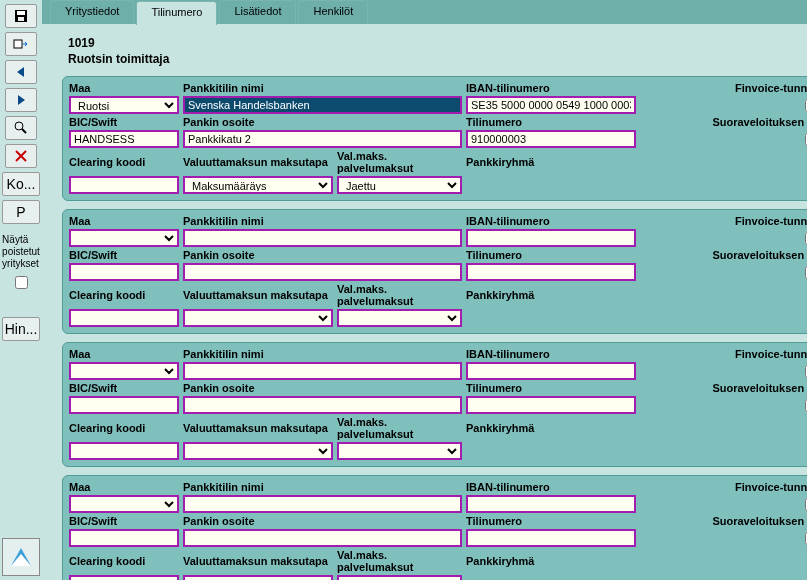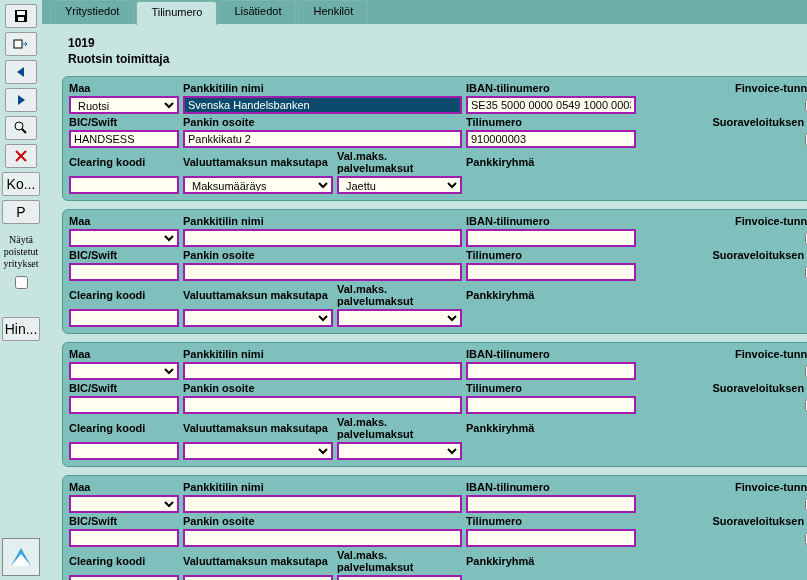--- a/index.html
+++ b/index.html
@@ -1,21 +1,21 @@
 <!DOCTYPE html>
 <html><head>
 <meta charset="utf-8">
 <style>
 * { box-sizing: border-box; margin: 0; padding: 0; font-family: Tahoma, Arial, sans-serif; font-size: 11px; }
 body { background: #9cc9c8; width: 807px; height: 580px; overflow: hidden; }
 .app { display: flex; height: 100%; }
 .sidebar { width: 46px; background: #c8e4e1; padding: 4px 2px; display: flex; flex-direction: column; gap: 4px; align-items: center; }
 .sidebar-btn { width: 32px; height: 24px; background: #e8f0ef; border: 1px solid #999; border-radius: 2px; display: flex; align-items: center; justify-content: center; cursor: pointer; font-size: 10px; }
 .sidebar-btn.text { width: 38px; font-size: 14px; padding: 0; }
-.sidebar-label { font-size: 10px; text-align: center; margin-top: 6px; color: #000; line-height: 1.2; font-family: Liberation Serif, serif; }
+.sidebar-label { font-size: 10px; margin-top: 6px; color: #000; line-height: 1.2; }
 .sidebar-check { margin-top: 2px; }
 .sidebar-flag { margin-top: auto; width: 38px; height: 38px; border: 1px solid #888; background: #e4f0ef; display:flex; align-items:center; justify-content:center;}
 .main { flex: 1; display: flex; flex-direction: column; background: #c8e4e1; position: relative; }
 .tabs { display: flex; background: #6eafaa; height: 24px; padding-left: 8px; }
 .tab { padding: 4px 14px; background: #6eafaa; color: #000; border: 1px solid #7ab5b0; border-bottom: none; border-radius: 3px 3px 0 0; margin-right: 2px; cursor: pointer; font-size: 11px; }
 .tab.active { background: #c8e4e1; position: relative; top: 1px; }
 .content { flex: 1; padding: 12px 20px 8px 20px; overflow: hidden; position: relative; }
 .header-block { margin-bottom: 10px; padding-left: 6px; }
 .header-block .sid { font-weight: bold; font-size: 12px; }
 .header-block .sname { font-weight: bold; font-size: 12px; margin-top: 2px; }

